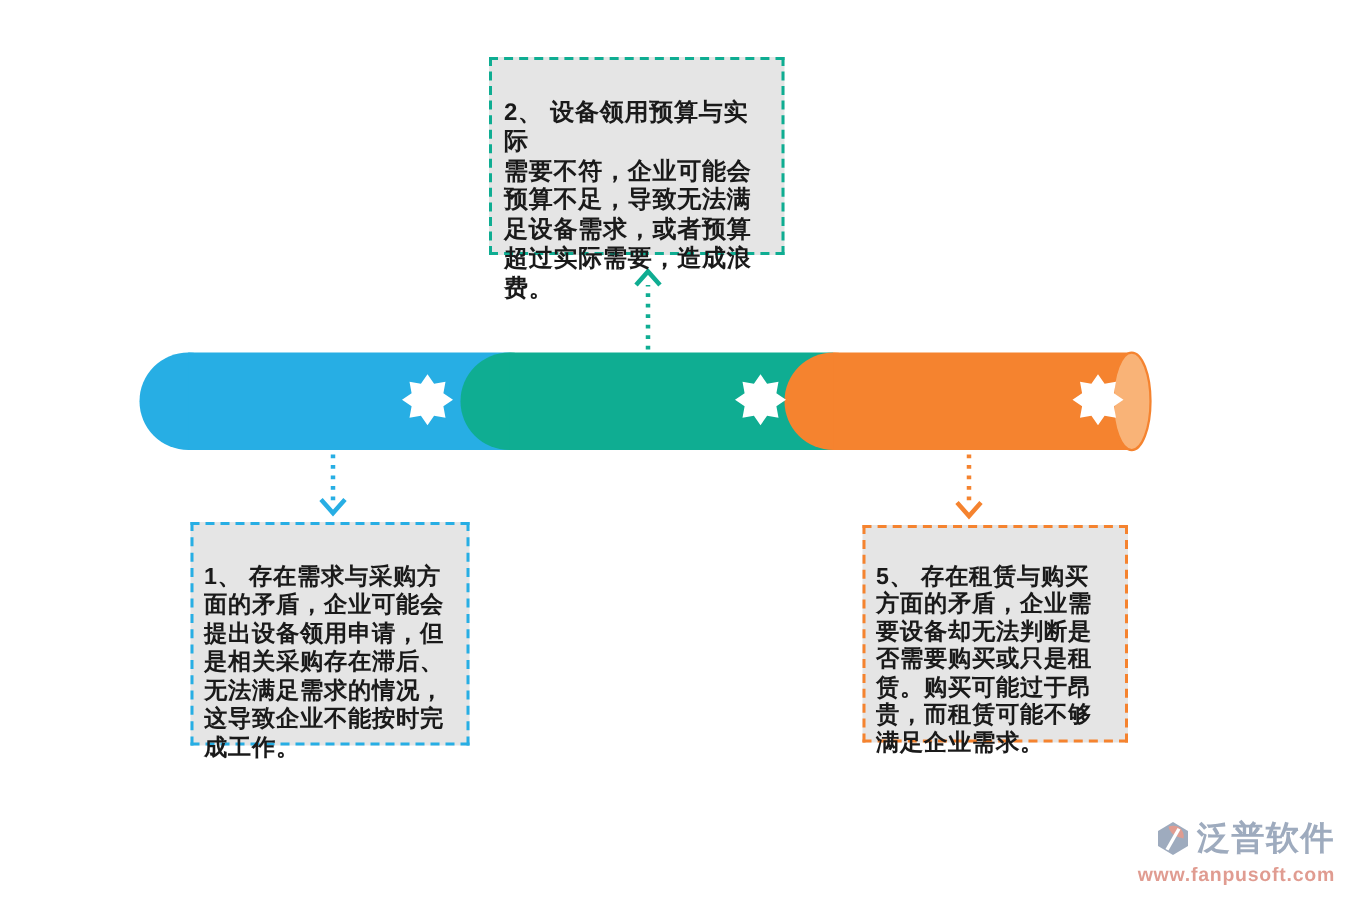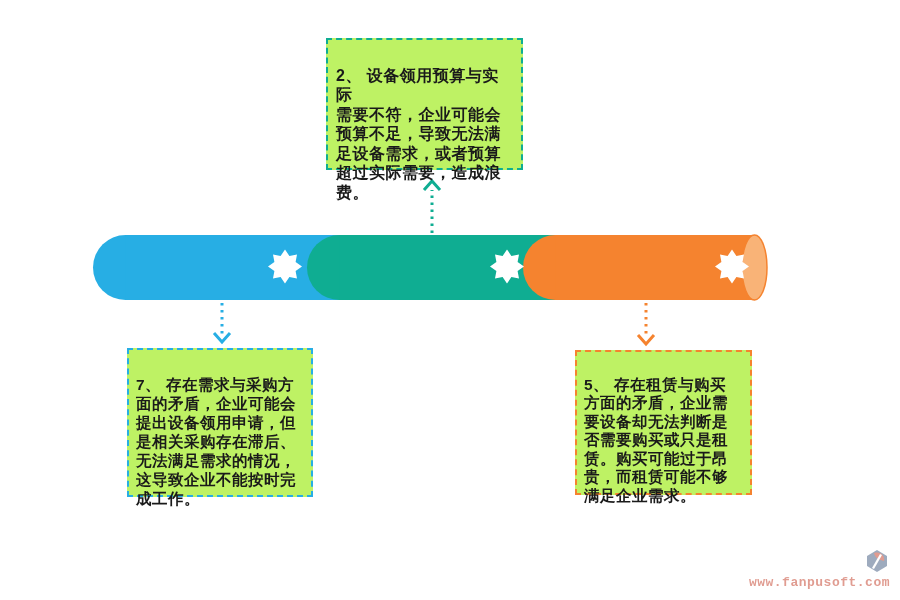--- a/index.html
+++ b/index.html
@@ -14,21 +14,21 @@
   }
   .diagram-svg {
     position: absolute;
     left: 0; top: 0;
     width: 900px; height: 600px;
     z-index: 1;
   }
   .callout {
     position: absolute;
     z-index: 2;
-    background: #bef264;
+    background: #e5e5e5;
     border: 2px dashed #999;
     color: #1a1a1a;
     font-weight: 700;
     white-space: pre-line;
     letter-spacing: 0.5px;
   }
   .callout-top {
     left: 326px; top: 38px;
     width: 197px; height: 132px;
     padding: 6px 8px;
@@ -58,21 +58,21 @@
     align-items: center;
     justify-content: flex-end;
     gap: 3px;
   }
   .brand-name {
     font-size: 22px;
     font-weight: 700;
     letter-spacing: 1px;
   }
   .brand-url {
-    font-family: Liberation Mono, monospace;
+    font-family: Liberation Sans, sans-serif;
     font-size: 13px;
     font-weight: 700;
     letter-spacing: 0.5px;
     margin-top: 1px;
   }
 </style>
 </head>
 <body>
 
 <div class="canvas">
@@ -118,21 +118,21 @@
   <div class="callout callout-top" style="border-color: rgb(15, 173, 146); color: rgb(26, 26, 26);">
     <span>2、 设备领用预算与实际
 需要不符，企业可能会
 预算不足，导致无法满
 足设备需求，或者预算
 超过实际需要，造成浪
 费。</span>
   </div>
 
   <div class="callout callout-left" style="border-color: rgb(39, 174, 228); color: rgb(26, 26, 26);">
-    <span>7、 存在需求与采购方
+    <span>1、 存在需求与采购方
 面的矛盾，企业可能会
 提出设备领用申请，但
 是相关采购存在滞后、
 无法满足需求的情况，
 这导致企业不能按时完
 成工作。</span>
   </div>
 
   <div class="callout callout-right" style="border-color: rgb(245, 131, 47); color: rgb(26, 26, 26);">
     <span>5、 存在租赁与购买
@@ -144,17 +144,18 @@
 满足企业需求。</span>
   </div>
 
   <div class="brand">
     <div class="brand-row">
       <svg width="26" height="26" viewBox="0 0 26 26" xmlns="http://www.w3.org/2000/svg">
         <path d="M3,8 L13,2 L23,8 L23,18 L13,24 L3,18 Z" fill="#8E9DB3"></path>
         <path d="M10,5 C17,3 21,8 20,13 C15,12 11,10 10,5 Z" fill="#DB8B7E"></path>
         <path d="M8,20 L16,6 L18,7 L10,21 Z" fill="#ffffff"></path>
       </svg>
+      <span class="brand-name" style="color: rgb(142, 157, 179);">泛普软件</span>
     </div>
     <div class="brand-url" style="color: rgb(219, 139, 126);">www.fanpusoft.com</div>
   </div>
 
 </div>
 
 </body></html>

